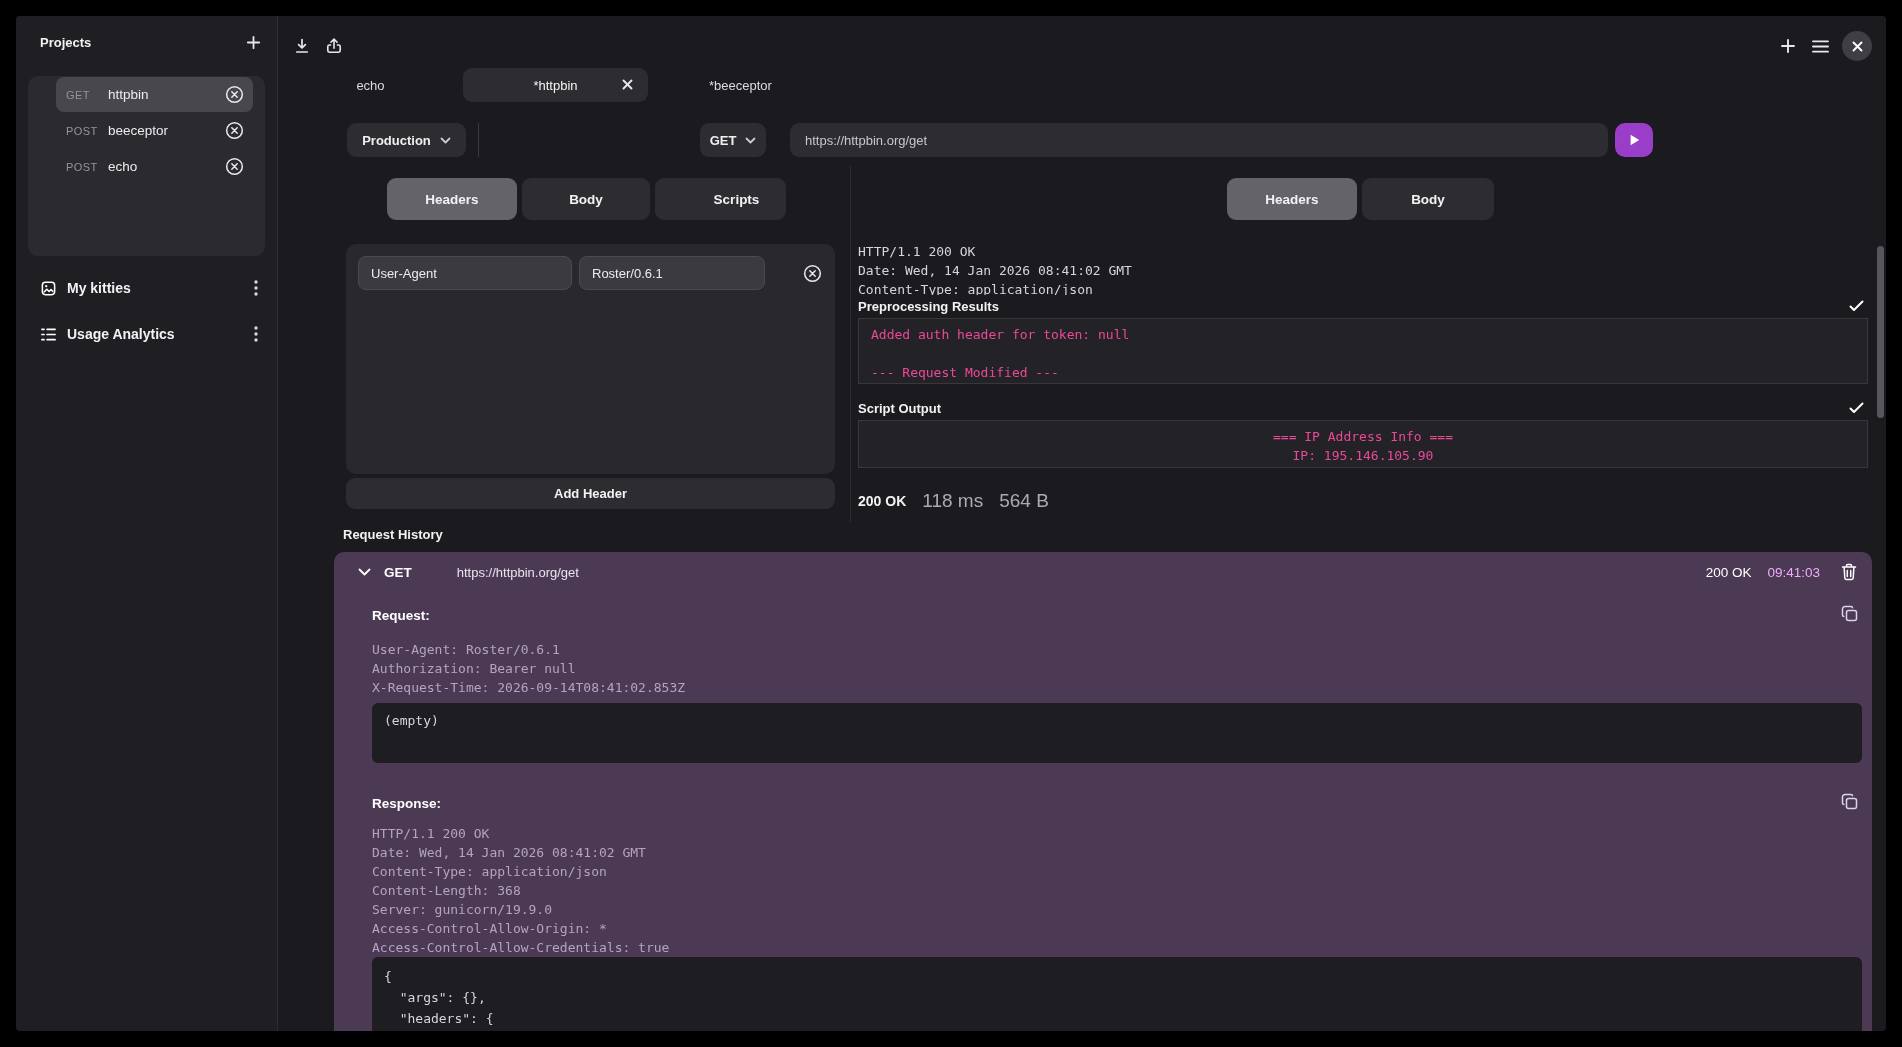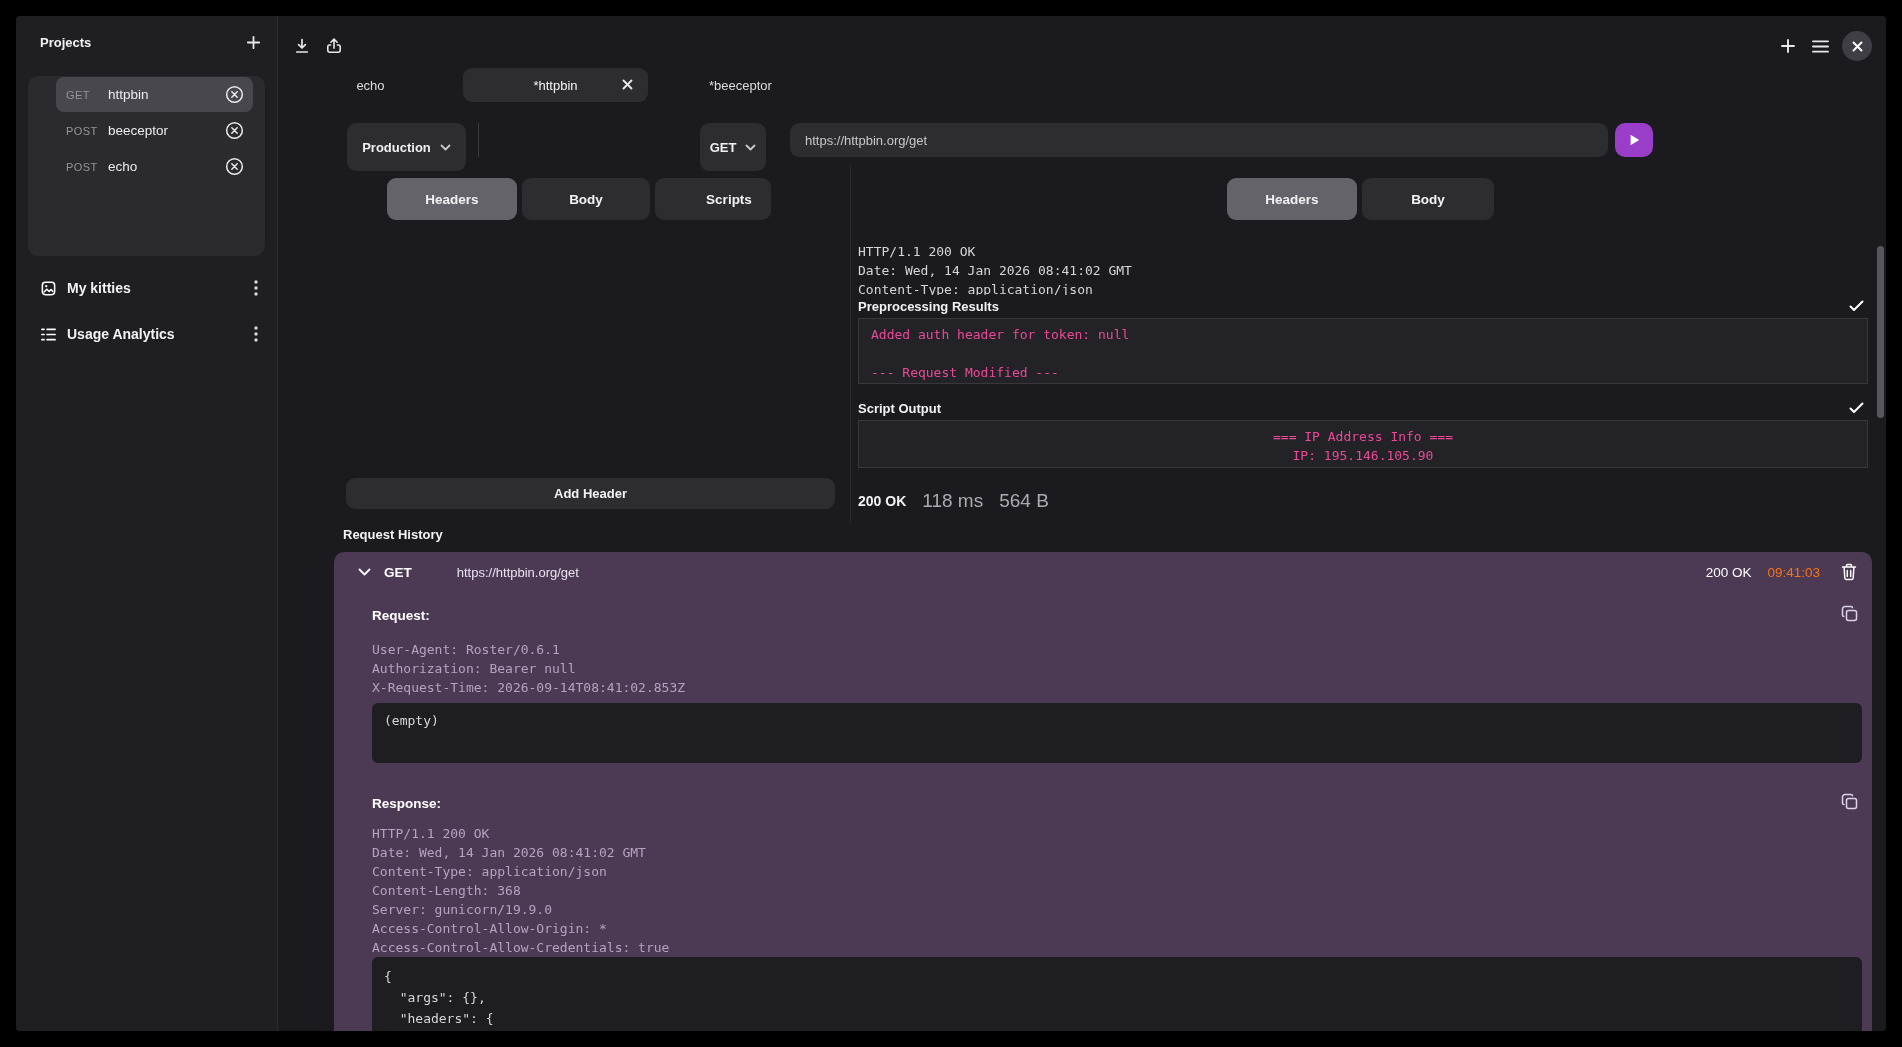--- a/index.html
+++ b/index.html
@@ -33,32 +33,32 @@
   .row-kitties { top: 257px; }
   .row-analytics { top: 303px; }
   
   .main { flex: 1; position: relative; background: #1b1b1f; }
   .toolbar { position: absolute; left: 10px; top: 14px; right: 14px; height: 32px; display: flex; align-items: center; gap: 4px; }
   .close-circle { width: 30px; height: 30px; border-radius: 50%; background: #3e3e44; display: flex; align-items: center; justify-content: center; border: none; cursor: pointer; margin-left: 4px; }
   .tab { position: absolute; top: 52px; height: 34px; width: 185px; display: flex; align-items: center; justify-content: center; font-size: 13px; color: #dcdce0; border-radius: 9px; cursor: pointer; }
   .tab.active { background: #2c2c31; color: #f4f4f6; }
   .tab-close { position: absolute; right: 15px; top: 11px; background: none; border: none; cursor: pointer; }
   
-  .pill { position: absolute; top: 107px; height: 48px; background: #2c2c31; border-radius: 9px; display: flex; align-items: center; justify-content: center; gap: 9px; font-size: 13px; font-weight: 600; color: #f0f0f2; border: none; cursor: pointer; }
+  .pill { position: absolute; top: 107px; height: 34px; background: #2c2c31; border-radius: 9px; display: flex; align-items: center; justify-content: center; gap: 9px; font-size: 13px; font-weight: 600; color: #f0f0f2; border: none; cursor: pointer; }
   .env-btn { left: 69px; width: 119px; }
   .req-divider { position: absolute; left: 200px; top: 107px; width: 1px; height: 34px; background: #3a3a3f; }
   .method-btn { left: 422px; width: 66px; font-weight: 700; }
   .url-input { position: absolute; left: 512px; top: 107px; width: 818px; height: 34px; background: #2c2c31; border: none; border-radius: 9px; color: #c7c7cc; font-size: 13px; padding: 0 15px; font-family: "Liberation Sans", sans-serif; }
   .play-btn { position: absolute; left: 1337px; top: 107px; width: 38px; height: 34px; background: #9a3dc8; border: none; border-radius: 10px; display: flex; align-items: center; justify-content: center; cursor: pointer; }
   
   .seg-tab { position: absolute; top: 162px; height: 42px; border-radius: 9px; background: #2c2c31; color: #f2f2f4; font-weight: 700; font-size: 13.5px; display: flex; align-items: center; justify-content: center; border: none; cursor: pointer; }
   .seg-tab.on { background: #636369; }
   .t-headers  { left: 109px;  width: 130px; }
   .t-body     { left: 244px;  width: 128px; }
-  .t-scripts  { left: 377px;  width: 116px; padding-left: 32px; }
+  .t-scripts  { left: 377px;  width: 131px; padding-left: 32px; }
   .t-rheaders { left: 949px;  width: 130px; }
   .t-rbody    { left: 1084px; width: 132px; }
   .header-panel { position: absolute; left: 68px; top: 228px; width: 489px; height: 230px; background: #29292d; border-radius: 10px; padding: 12px; display: flex; gap: 7px; align-items: flex-start; }
   .kv-input { height: 34px; background: #3a3a40; border: 1px solid #4a4a51; border-radius: 8px; color: #ececef; font-size: 13px; padding: 0 12px; font-family: "Liberation Sans", sans-serif; }
   .kv-key { width: 214px; } .kv-val { width: 186px; }
   .remove-btn { background: none; border: none; cursor: pointer; margin-top: 7px; margin-left: auto; }
   .add-header { position: absolute; left: 68px; top: 462px; width: 489px; height: 31px; background: #2c2c31; border: none; border-radius: 9px; color: #f2f2f4; font-weight: 700; font-size: 13px; cursor: pointer; }
   .vdivider { position: absolute; left: 572px; top: 150px; width: 1px; height: 356px; background: #2c2c31; }
   
   .mono { font-family: "DejaVu Sans Mono", monospace; font-size: 13px; line-height: 19px; white-space: pre; }
@@ -73,21 +73,21 @@
   .st-code { font-size: 14px; font-weight: 700; }
   .st-dim { font-size: 19px; color: #aaaab2; }
   .scroll-thumb { position: absolute; left: 1599px; top: 230px; width: 7px; height: 172px; background: #56565d; border-radius: 4px; cursor: pointer; }
   
   .history-title { position: absolute; left: 65px; top: 511px; font-size: 13px; font-weight: 700; }
   .history-card { position: absolute; left: 56px; top: 536px; width: 1538px; height: 520px; background: #4c3a54; border-radius: 10px; }
   .h-row { position: absolute; left: 0; right: 0; top: 0; height: 40px; display: flex; align-items: center; padding: 0 15px 0 24px; cursor: pointer; }
   .h-method { margin-left: 13px; font-size: 13.5px; font-weight: 700; color: #fff; }
   .h-url { margin-left: 45px; font-size: 13px; color: #e9e2f0; }
   .h-status { margin-left: auto; font-size: 13.5px; color: #fff; }
-  .h-time { margin-left: 16px; font-size: 13.5px; color: #f97316; }
+  .h-time { margin-left: 16px; font-size: 13.5px; color: #f0abfc; }
   .h-trash { background: none; border: none; cursor: pointer; margin-left: 21px; }
   .h-label { position: absolute; left: 38px; font-size: 13.5px; font-weight: 700; color: #fff; }
   .h-copy { position: absolute; right: 14px; background: none; border: none; cursor: pointer; }
   .h-pre { position: absolute; left: 38px; color: #b4a3c1; }
   .h-block { position: absolute; left: 38px; width: 1490px; background: #1e1e22; border-radius: 6px; padding: 8px 12px; color: #d6d6da; overflow: hidden; }
   .lbl-request { top: 56px; } .copy-1 { top: 53px; }
   .pre-request { top: 88px; }
   .blk-empty { top: 151px; height: 60px; }
   .lbl-response { top: 244px; } .copy-2 { top: 241px; }
   .pre-response { top: 272px; }
@@ -279,20 +279,30 @@
     <button class="seg-tab t-headers on">
         <span>Headers</span>
       </button>
     <button class="seg-tab t-body">
         <span>Body</span>
       </button>
     <button class="seg-tab t-scripts">
         <span>Scripts</span>
       </button>
 
+    <div class="header-panel">
+      <input class="kv-input kv-key" value="User-Agent" style="">
+      <input class="kv-input kv-val" value="Roster/0.6.1" style="">
+      <button class="remove-btn">
+        <span><svg width="21" height="21" viewBox="0 0 22 22" fill="none" stroke="#e9e9ed" stroke-width="1.6">
+              <circle cx="11" cy="11" r="8.2"></circle>
+              <path d="M8.2 8.2l5.6 5.6M13.8 8.2l-5.6 5.6" stroke-linecap="round"></path>
+            </svg></span>
+      </button>
+    </div>
     <button class="add-header">Add Header</button>
 
     <div class="vdivider"></div>
 
     <button class="seg-tab t-rheaders on">
         <span>Headers</span>
       </button>
     <button class="seg-tab t-rbody">
         <span>Body</span>
       </button>

